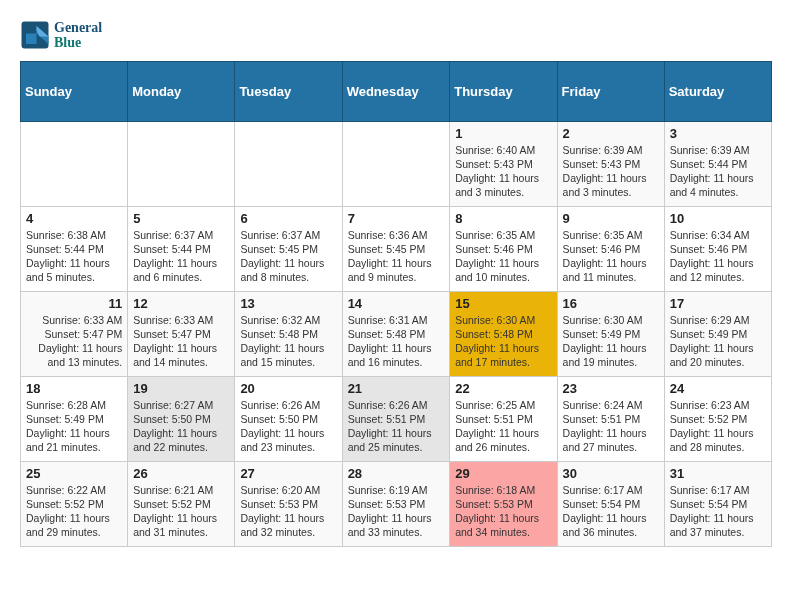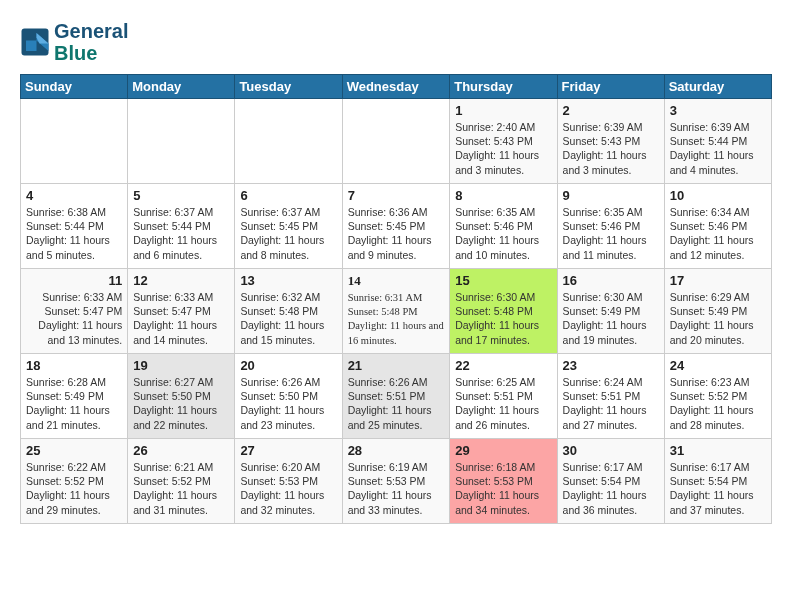--- a/index.html
+++ b/index.html
@@ -15,24 +15,25 @@
       justify-content: space-between;
       align-items: flex-start;
       margin-bottom: 10px;
     }
     .logo {
       display: flex;
       align-items: center;
       gap: 4px;
     }
     .logo-text {
-      font-size: 20px;
+      font-size: 14px;
       font-weight: bold;
       color: #1a5276;
       line-height: 1.1;
+      font-family: Liberation Serif, serif;
     }
     .logo-text span {
       color: #0f766e;
     }
     .logo-icon {
       width: 30px;
       height: 30px;
     }
     .title-block {
       text-align: right;
@@ -48,21 +49,21 @@
     }
     .calendar {
       width: 100%;
       border-collapse: collapse;
     }
     .calendar th {
       background: #2471a3;
       color: #fff;
       font-size: 13px;
       font-weight: bold;
-      padding: 4px 4px;
+      padding: 22px 4px;
       text-align: left;
       border: 1px solid #1a5276;
     }
     .calendar td {
       border: 1px solid #ccc;
       vertical-align: top;
       padding: 4px 5px;
       width: 108px;
       height: 85px;
       font-size: 10.5px;
@@ -123,21 +124,21 @@
   </thead>
   <tbody id="calendar-body">
   <tr>
         <td class="empty"></td>
         <td class="empty"></td>
         <td class="empty"></td>
         <td class="empty"></td>
         <td style="background: rgb(249, 249, 249);">
         <div class="day-num">1</div>
         <div class="cell-content">
-          <div>Sunrise: 2:40 AM</div>
+          <div>Sunrise: 6:40 AM</div>
           <div>Sunset: 5:43 PM</div>
           <div>Daylight: 11 hours and 3 minutes.</div>
         </div>
       </td>
         <td style="background: rgb(249, 249, 249);">
         <div class="day-num">2</div>
         <div class="cell-content">
           <div>Sunrise: 6:39 AM</div>
           <div>Sunset: 5:43 PM</div>
           <div>Daylight: 11 hours and 3 minutes.</div>
@@ -228,29 +229,29 @@
         </div>
       </td>
         <td style="background: rgb(249, 249, 249);">
         <div class="day-num">13</div>
         <div class="cell-content">
           <div>Sunrise: 6:32 AM</div>
           <div>Sunset: 5:48 PM</div>
           <div>Daylight: 11 hours and 15 minutes.</div>
         </div>
       </td>
-        <td style="background: rgb(249, 249, 249); font-family: Liberation Serif, serif;">
+        <td style="background: rgb(249, 249, 249);">
         <div class="day-num">14</div>
         <div class="cell-content">
           <div>Sunrise: 6:31 AM</div>
           <div>Sunset: 5:48 PM</div>
           <div>Daylight: 11 hours and 16 minutes.</div>
         </div>
       </td>
-        <td style="background: #bef264;">
+        <td style="background: #eab308;">
         <div class="day-num">15</div>
         <div class="cell-content">
           <div>Sunrise: 6:30 AM</div>
           <div>Sunset: 5:48 PM</div>
           <div>Daylight: 11 hours and 17 minutes.</div>
         </div>
       </td>
         <td style="background: rgb(249, 249, 249);">
         <div class="day-num">16</div>
         <div class="cell-content">

